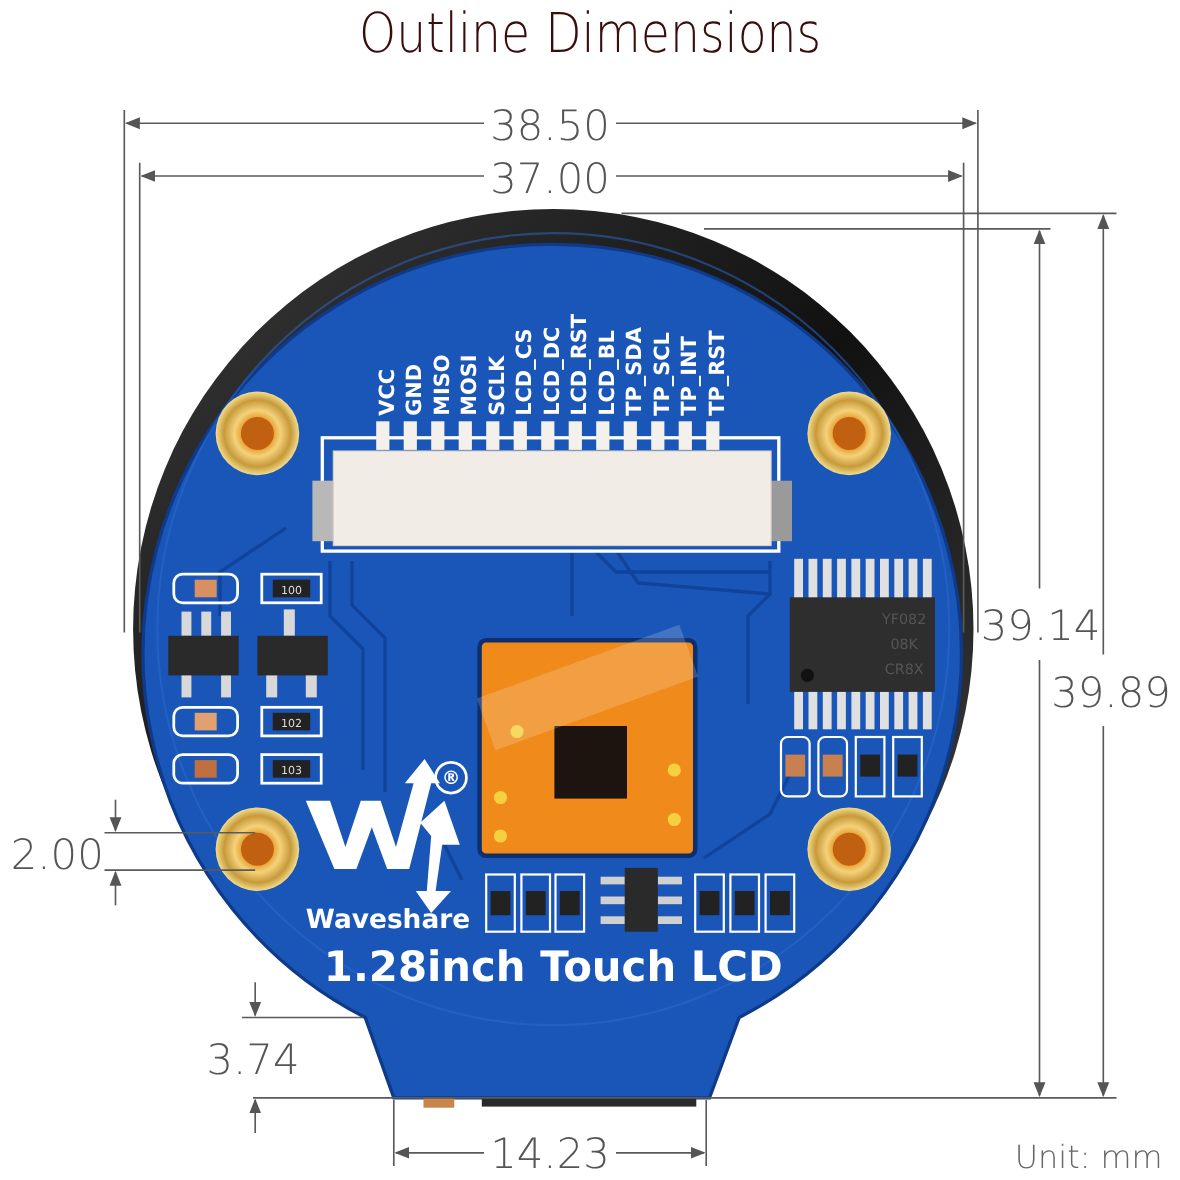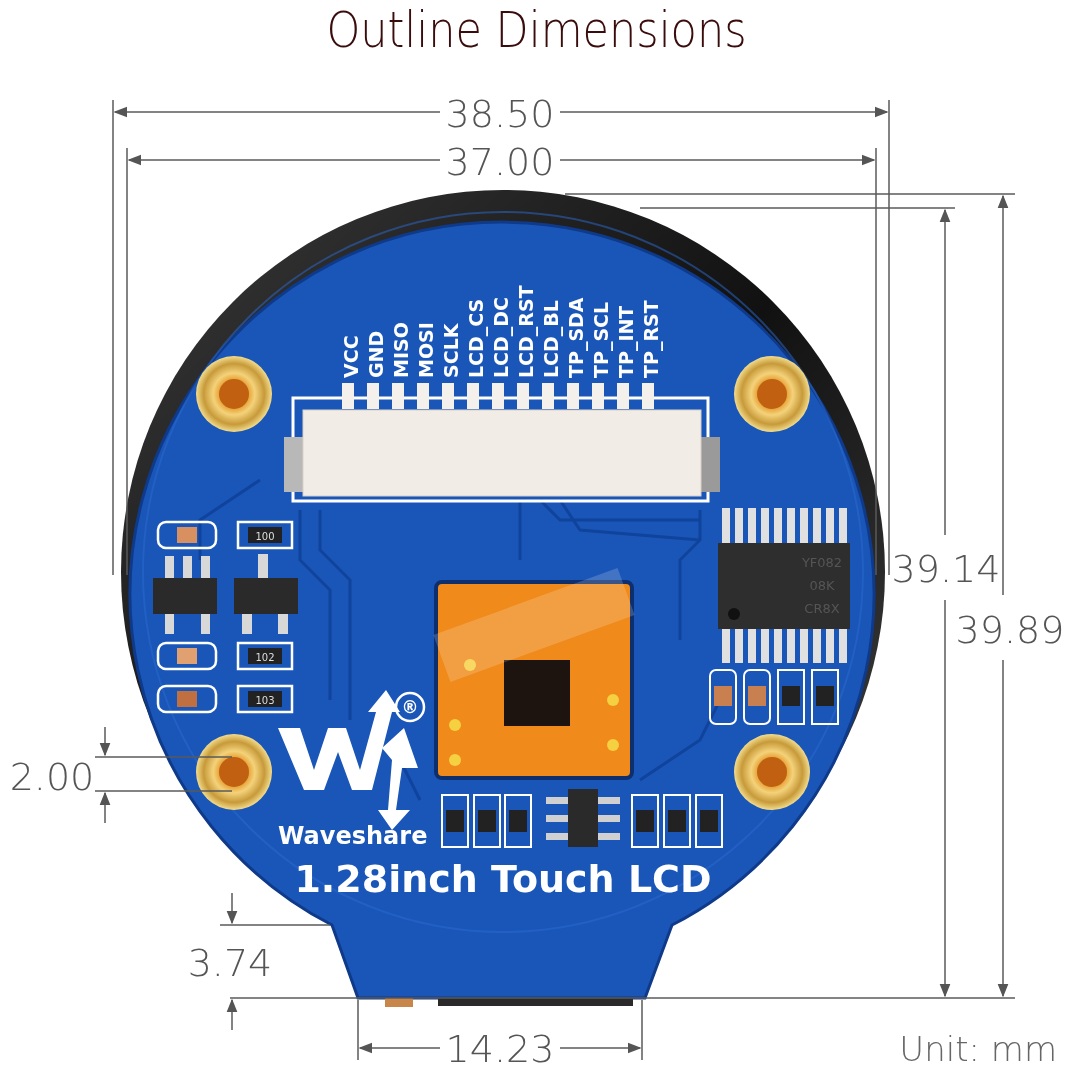--- a/index.html
+++ b/index.html
@@ -2,21 +2,21 @@
 <html><head>
 <meta charset="utf-8">
 <style>
   html, body { margin:0; padding:0; background:#ffffff; }
   body { width:1073px; height:1073px; position:relative; overflow:hidden; font-family:"DejaVu Sans", sans-serif; }
   .title { position:absolute; left:0; width:1073px; top:0; height:60px; text-align:center; font-family:"DejaVu Sans", sans-serif; font-size:50px; color:#3a0c0c; letter-spacing:0px; transform:scaleX(0.86); transform-origin:center; line-height:60px; font-weight:300; }
   svg.main { position:absolute; left:0; top:0; }
   .dimtext { font-family:"DejaVu Sans", sans-serif; fill:#555555; font-weight:300; }
   .pin { font-family:"DejaVu Sans", sans-serif; font-weight:bold; fill:#ffffff; font-size:19px; }
   .silk { font-family:"DejaVu Sans", sans-serif; font-weight:bold; fill:#ffffff; }
-  .unit { position:absolute; right:16px; bottom:4px; font-size:34px; color:#666; font-family:"DejaVu Sans", sans-serif; font-weight:300; }
+  .unit { position:absolute; right:16px; bottom:4px; font-size:29px; color:#666; font-family:"DejaVu Sans", sans-serif; font-weight:300; }
 </style>
 </head>
 <body>
 
 <div class="title">Outline Dimensions</div>
 
 <svg class="main" width="1073" height="1073" viewBox="0 0 1073 1073" xmlns="http://www.w3.org/2000/svg">
   <defs>
     <marker id="arr" viewBox="0 0 10 10" refX="9" refY="5" markerWidth="9" markerHeight="9" orient="auto-start-reverse">
       <path d="M0,1 L10,5 L0,9 z" fill="#555"></path>

